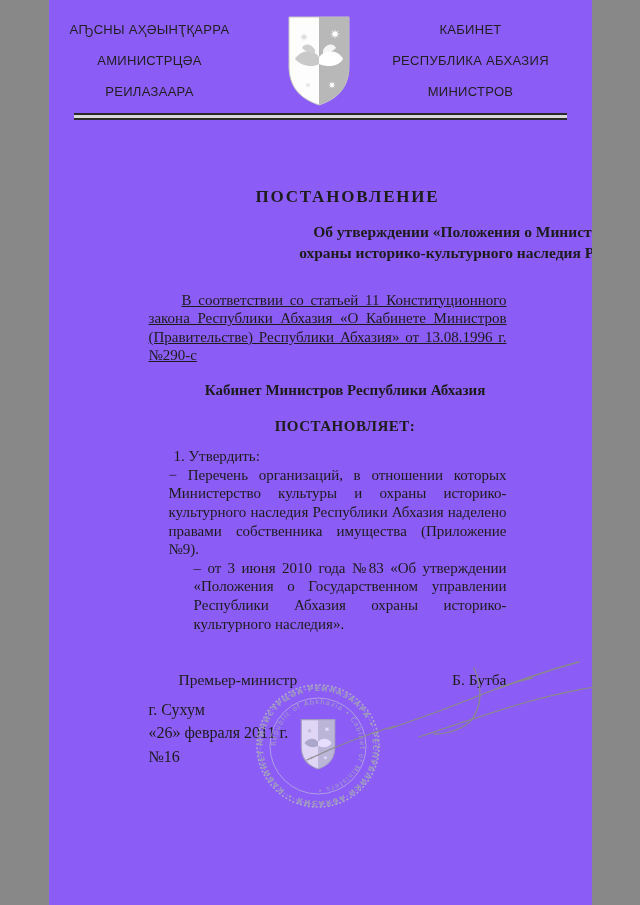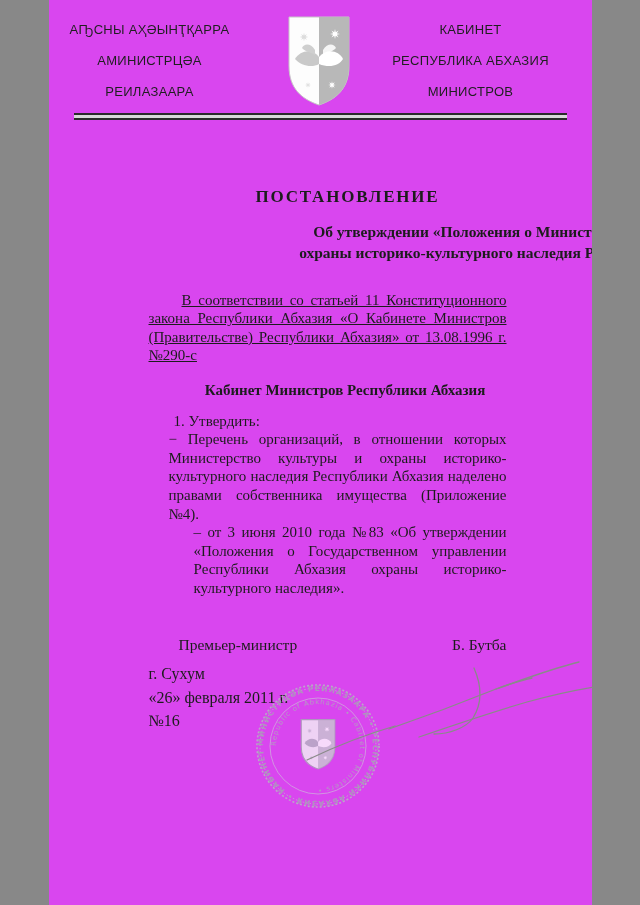--- a/index.html
+++ b/index.html
@@ -1,20 +1,20 @@
 <!DOCTYPE html>
 <html lang="ru"><head>
 <meta charset="utf-8">
 <style>
   html,body{margin:0;padding:0;background:#888;}
   .page{
     position:relative;
     width:543px;height:905px;
     margin:0 auto;
-    background:#d946ef;
+    background:#8b5cf6;
     color:#1c1c1c;
     font-family:"Liberation Serif","DejaVu Serif",serif;
     overflow:hidden;
   }
   
   .header{
     display:flex;
     align-items:flex-start;
     padding:14px 25px 0 20px;
     height:96px;
@@ -124,24 +124,25 @@
 
   <div class="rule"></div>
 
   <div class="flow">
     <div class="doc-title">ПОСТАНОВЛЕНИЕ</div>
     <div class="doc-subtitle">Об утверждении «Положения о Министерстве культуры и охраны историко-культурного наследия Республики Абхазии»</div>
 
     <p class="intro" style="margin-bottom:0;">В соответствии со статьей 11 Конституционного закона Республики Абхазия «О Кабинете Министров (Правительстве) Республики Абхазия» от 13.08.1996 г. №290-с</p>
 
     <div class="centered authority">Кабинет Министров Республики Абхазия</div>
+    <div class="centered decree">ПОСТАНОВЛЯЕТ:</div>
 
     <div class="list">
       <div class="item-label-1">1. Утвердить:</div>
-      <div class="bullets-1">− Перечень организаций, в отношении которых Министерство культуры и охраны историко-культурного наследия Республики Абхазия наделено правами собственника имущества (Приложение №4).</div>
+      <div class="bullets-1">− Перечень организаций, в отношении которых Министерство культуры и охраны историко-культурного наследия Республики Абхазия наделено правами собственника имущества (Приложение №9).</div>
       <div class="bullets-2">– от 3 июня 2010 года №83 «Об утверждении «Положения о Государственном управлении Республики Абхазия охраны историко-культурного наследия».</div>
     </div>
 
     <div class="sig-row">
       <span class="sig-role">Премьер-министр</span>
       <span class="sig-name">Б. Бутба</span>
     </div>
 
     <div class="sig-details">
       <div>г. Сухум</div>

